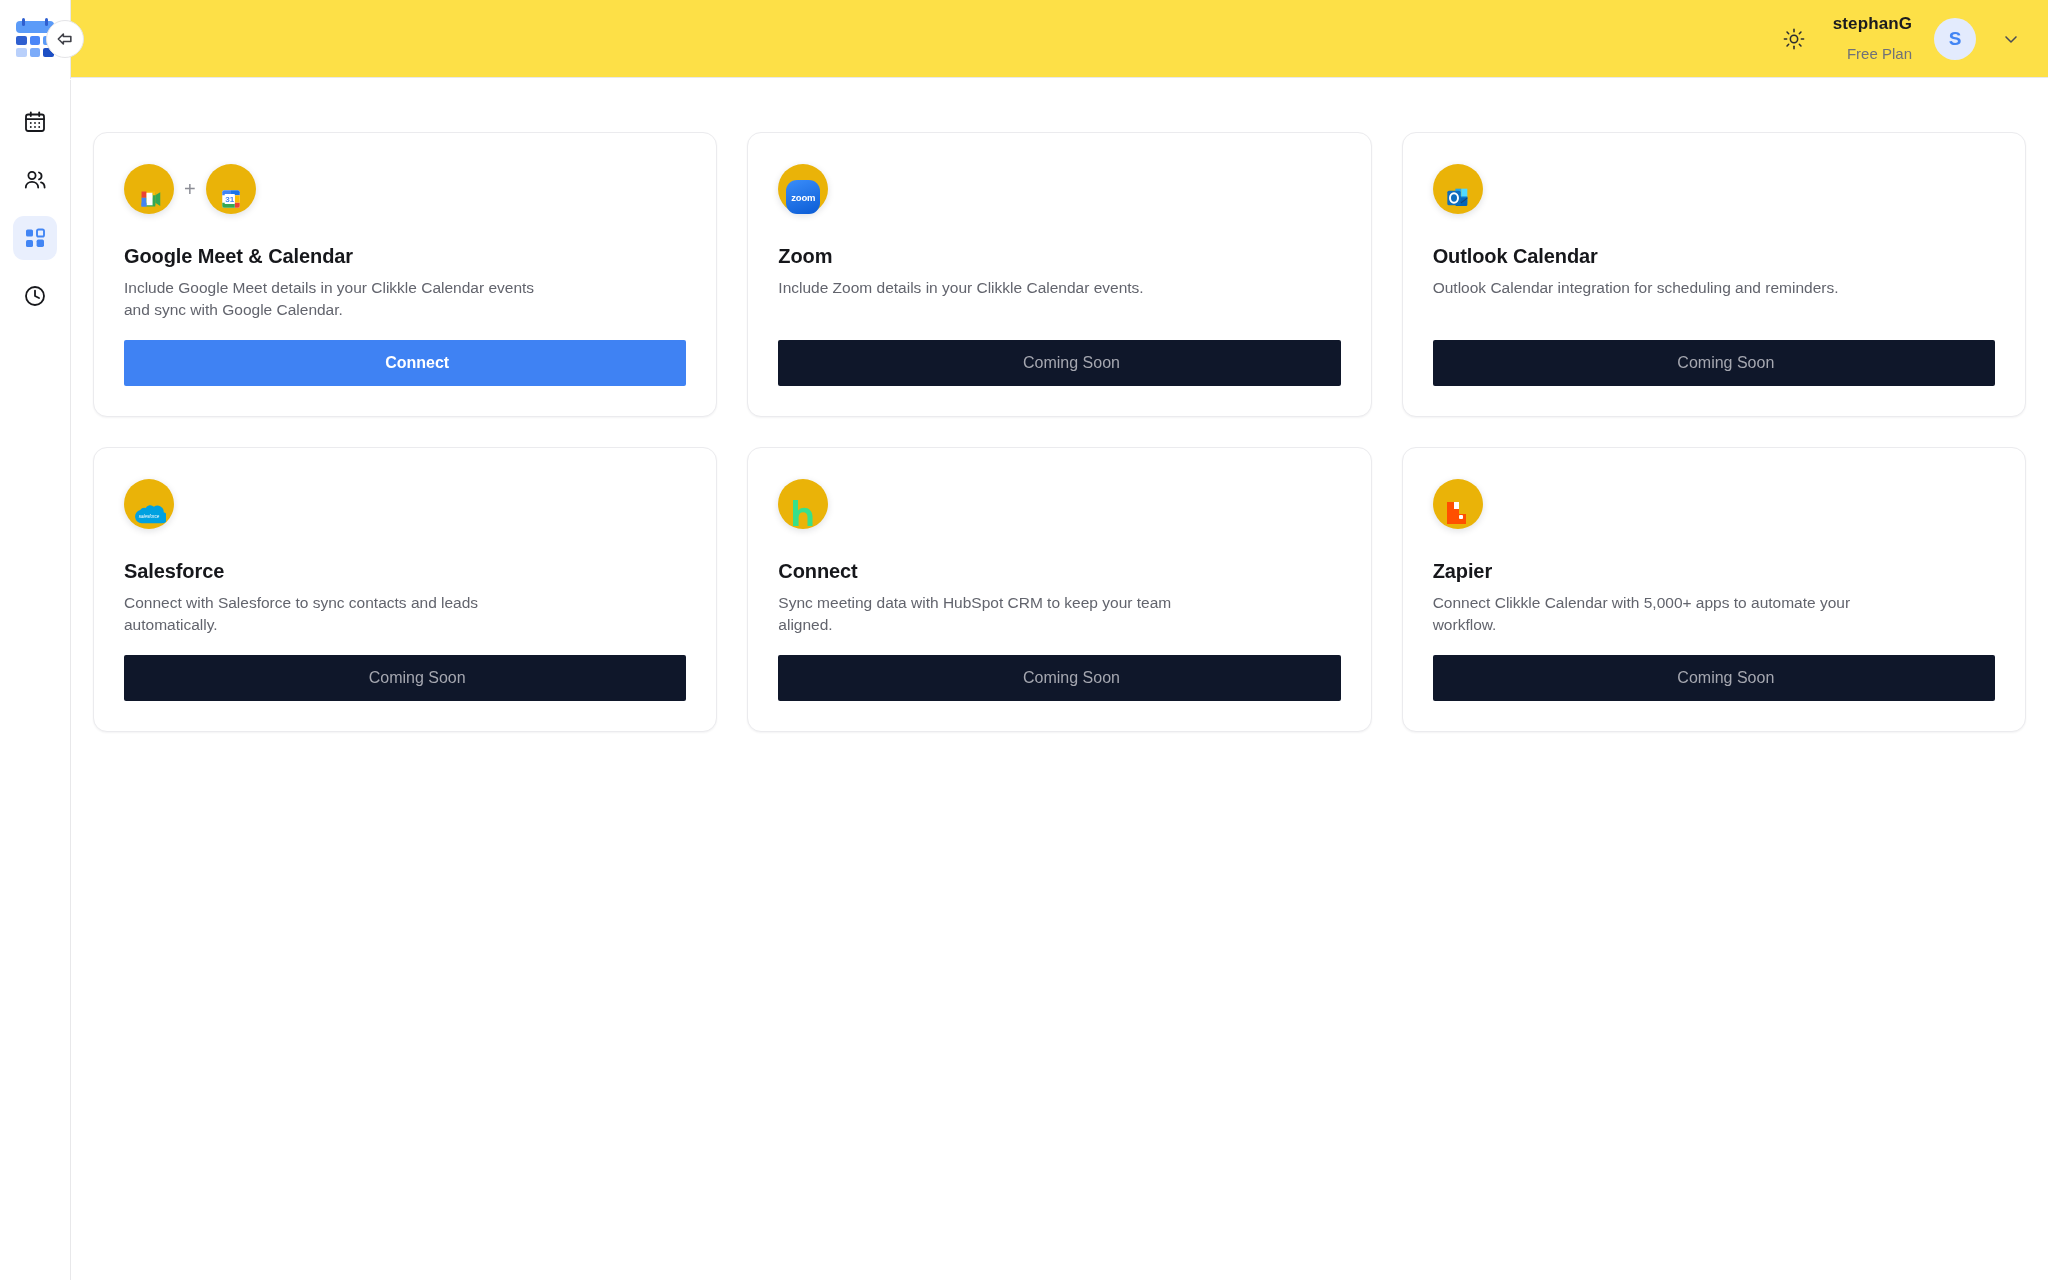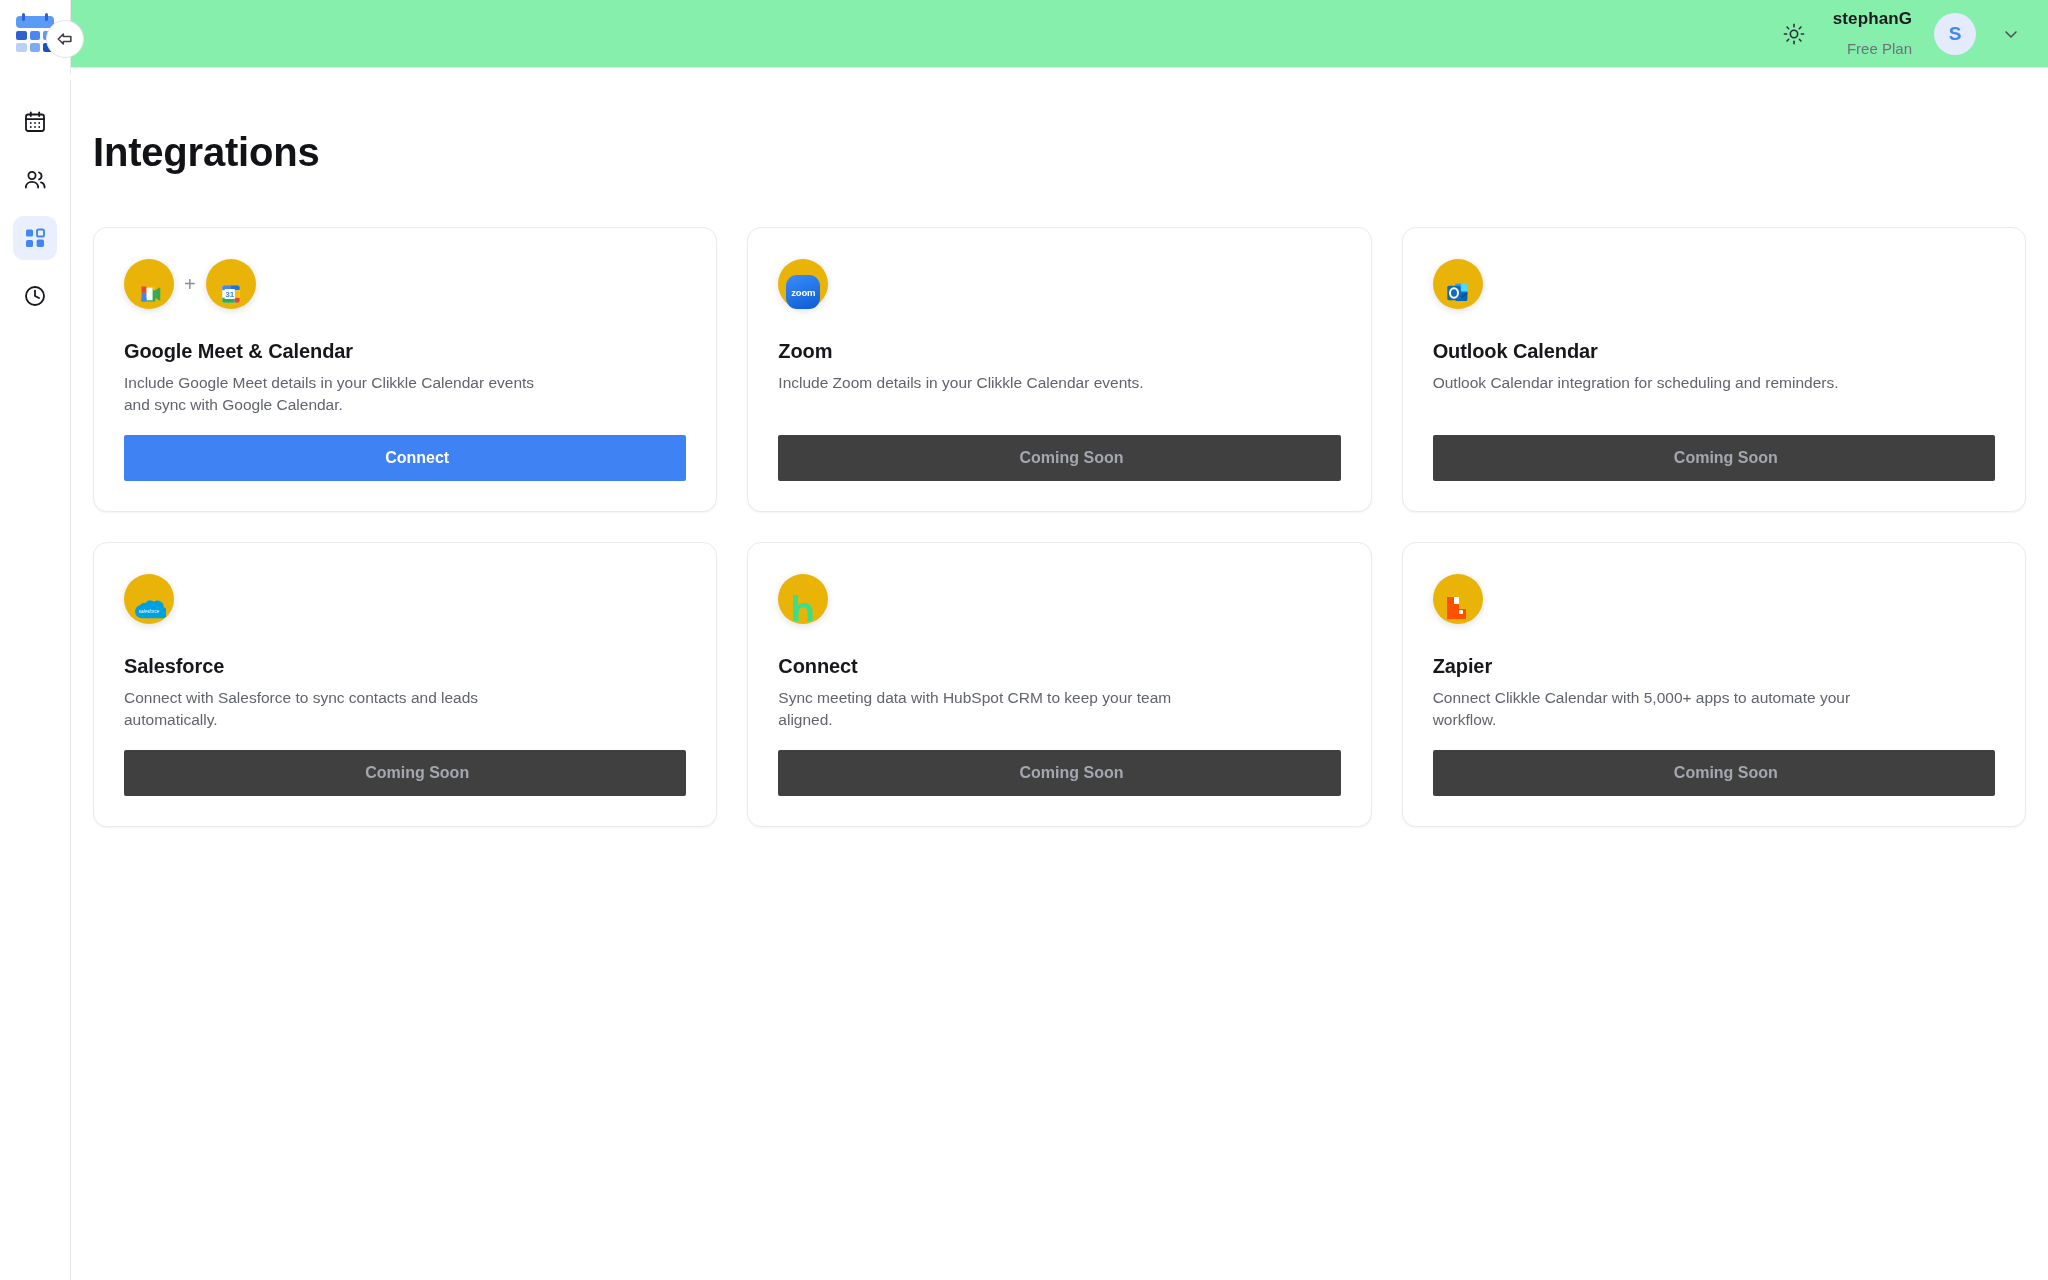--- a/index.html
+++ b/index.html
@@ -5,22 +5,22 @@
   * { box-sizing: border-box; margin: 0; padding: 0; }
   html, body {
     width: 2048px; height: 1280px;
     background: #ffffff;
     font-family: "Liberation Sans", sans-serif;
     overflow: hidden;
   }
 
   
   .topbar {
-    position: absolute; top: 0; left: 0; right: 0; height: 68px;
-    background: #86efac;
+    position: absolute; top: 0; left: 0; right: 0; height: 78px;
+    background: #fde047;
     border-bottom: 1px solid #e8e8ea;
     display: flex; align-items: center;
     z-index: 20;
     gap: 48px;
   }
   .brand-zone {
     width: 71px; height: 80px;
     display: flex; align-items: center; justify-content: center;
     border-right: 1px solid #e8e8ea;
     background: #fff;
@@ -126,21 +126,21 @@
   }
   .card-action { margin-top: auto; padding-top: 18px; }
   .btn {
     width: 100%; height: 46px; border-radius: 2px;
     display: flex; align-items: center; justify-content: center;
     font-size: 16px; font-weight: 700; border: none;
     font-family: "Liberation Sans", sans-serif;
     padding-left: 24px;
   }
   .btn-connect { background: #3f82f3; color: #ffffff; cursor: pointer; }
-  .btn-soon { background: #404040; color: #a5a7b0; font-weight: 700; cursor: default; }
+  .btn-soon { background: #0f172a; color: #a5a7b0; font-weight: 400; cursor: default; }
 
   
   .zoom-sq {
     width: 34px; height: 34px; border-radius: 11px;
     background: linear-gradient(160deg,#3a8dfa 0%,#0b5cd5 100%);
     display:flex; align-items:center; justify-content:center;
   }
   .zoom-sq span { color:#fff; font-size:9.5px; font-weight:700; letter-spacing:-.2px;}
 </style>
 </head>
@@ -236,21 +236,20 @@
 
   <div class="side-item">
     <svg width="24" height="24" viewBox="0 0 24 24" fill="none" stroke="currentColor" stroke-width="1.8" stroke-linecap="round" stroke-linejoin="round">
       <circle cx="12" cy="12" r="9"></circle>
       <polyline points="12,6.6 12,12 16,14"></polyline>
     </svg>
   </div>
 </div>
 
 <div class="main">
-  <div class="page-title">Integrations</div>
 
   <div class="grid">
 
     <div class="card">
       <div class="card-icons">
         <div class="icon-bubble">
           <svg width="30" height="30" viewBox="0 0 48 48">
             <path fill="#fbbc05" d="M12 12h18v8l-18 0z"></path>
             <path fill="#ea4335" d="M12 12h8v10h-8z"></path>
             <path fill="#4285f4" d="M12 22h8v14h-8z"></path>

